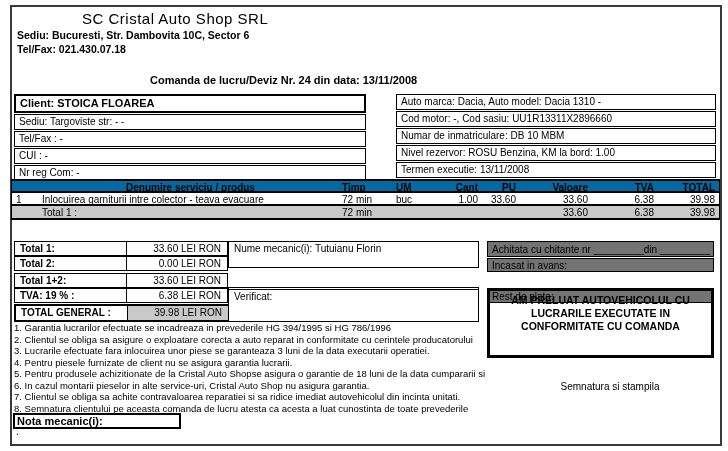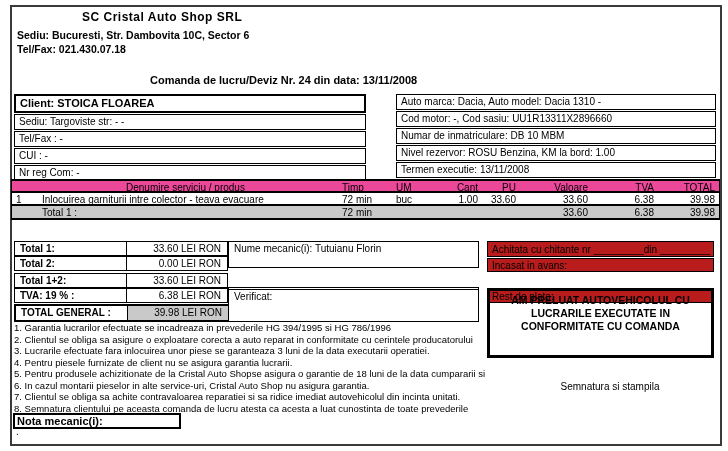--- a/index.html
+++ b/index.html
@@ -4,35 +4,35 @@
 <style>
   html,body { margin:0; padding:0; }
   body {
     width:728px; height:451px; background:#ffffff; position:relative;
     font-family:"Liberation Sans", sans-serif; color:#000; overflow:hidden;
   }
   .abs { position:absolute; }
 
   .page-border { left:10px; top:5px; width:708px; height:437px; border:2px solid #3a3a3a; }
 
-  .company-name   { left:82px;  top:10px; font-size:12px; font-weight:bold; letter-spacing:0.5px; }
+  .company-name   { left:82px;  top:10px; font-size:15px; font-weight:normal; letter-spacing:0.5px; }
   .company-line1  { left:17px;  top:29px; font-size:10.5px; font-weight:bold; }
   .company-line2  { left:17px;  top:43px; font-size:10.5px; font-weight:bold; }
   .doc-title      { left:150px; top:74px; font-size:11px; font-weight:bold; }
 
   .info-box { font-size:10px; }
   .client-box  { left:14px;  top:94px; width:352px; }
   .vehicle-box { left:396px; top:94px; width:320px; }
   .info-row { border:1px solid #000; height:12px; line-height:12px; padding:1px 4px;
               margin-bottom:1px; white-space:nowrap; overflow:hidden; background:#fff; }
   .info-row.first { border-width:2px; font-weight:bold; font-size:11px; height:13px; line-height:13px; }
 
   .svc-table { left:11px; top:179px; width:707px; border-left:1px solid #000; border-right:1px solid #000; font-size:10px; }
   .svc-grid { display:grid; grid-template-columns:26px 300px 54px 44px 46px 38px 78px 66px 55px; box-sizing:border-box; }
-  .svc-head { background:#ec4899; font-weight:normal; border-top:2px solid #000; border-bottom:2px solid #000; height:14px; line-height:14px; }
+  .svc-head { background:#0369a1; font-weight:bold; border-top:2px solid #000; border-bottom:2px solid #000; height:14px; line-height:14px; }
   .svc-section { background:#fff; border-bottom:1px solid #000; height:13px; line-height:13px; }
   .svc-row  { background:#fff; border-bottom:2px solid #000; height:13px; line-height:13px; }
   .svc-subtotal { background:#c9c9c9; border-bottom:2px solid #000; height:14px; line-height:14px; }
   .c-num   { text-align:right; padding-right:4px; }
   .c-left  { text-align:left; padding-left:4px; }
   .c-desc-head { padding-left:88px; }
   .c-padded { padding-right:10px; }
 
   .totals-box { left:14px; top:241px; width:214px; font-size:10px; }
   .tot-row { position:absolute; left:0; width:212px; height:13px; line-height:13px; border:1px solid #000; display:flex; background:#fff; }
@@ -43,21 +43,21 @@
   .tot-r4 { top:63px; border-width:2px; height:14px; line-height:14px; }
   .tot-r4 .tot-value { background:#c9c9c9; }
 
   .staff-col { left:228px; top:241px; width:253px; font-size:10px; }
   .staff-box { position:absolute; left:0; width:251px; border:1px solid #000; padding:1px 5px; background:#fff; box-sizing:border-box; }
   .mech-box      { top:0;  height:27px; }
   .prepared-box  { top:46px; height:17px; }
   .verified-box  { top:48px; height:33px; }
 
   .pay-col { left:487px; top:241px; width:229px; font-size:10px; }
-  .pay-box { position:absolute; left:0; width:227px; border:1px solid #000; padding:1px 4px; background:#b91c1c; box-sizing:border-box; height:14px; line-height:12px; white-space:nowrap; overflow:hidden; }
+  .pay-box { position:absolute; left:0; width:227px; border:1px solid #000; padding:1px 4px; background:#737373; box-sizing:border-box; height:14px; line-height:12px; white-space:nowrap; overflow:hidden; }
   .pay-r0 { top:0; height:16px; line-height:14px; }
   .pay-r1 { top:17px; }
   .pay-r2 { top:32px;margin-top:16px; }
   .pickup-box { position:absolute; left:0; top:47px; width:227px; height:70px; border:3px solid #000; box-sizing:border-box;
                 font-weight:bold; font-size:10.5px; text-align:center; padding-top:3px; line-height:13px; }
 
   .signature { left:545px; top:381px; width:130px; text-align:center; font-size:10px; }
 
   .notes { left:14px; top:322px; width:700px; font-size:9.5px; line-height:11.5px; }
   .note-line { white-space:nowrap; }

